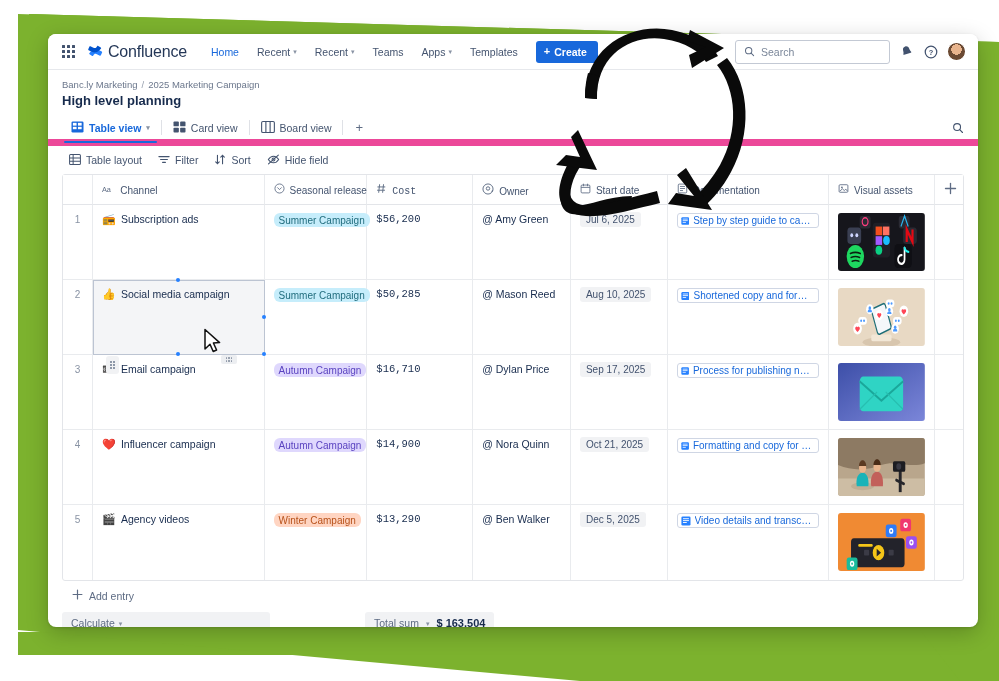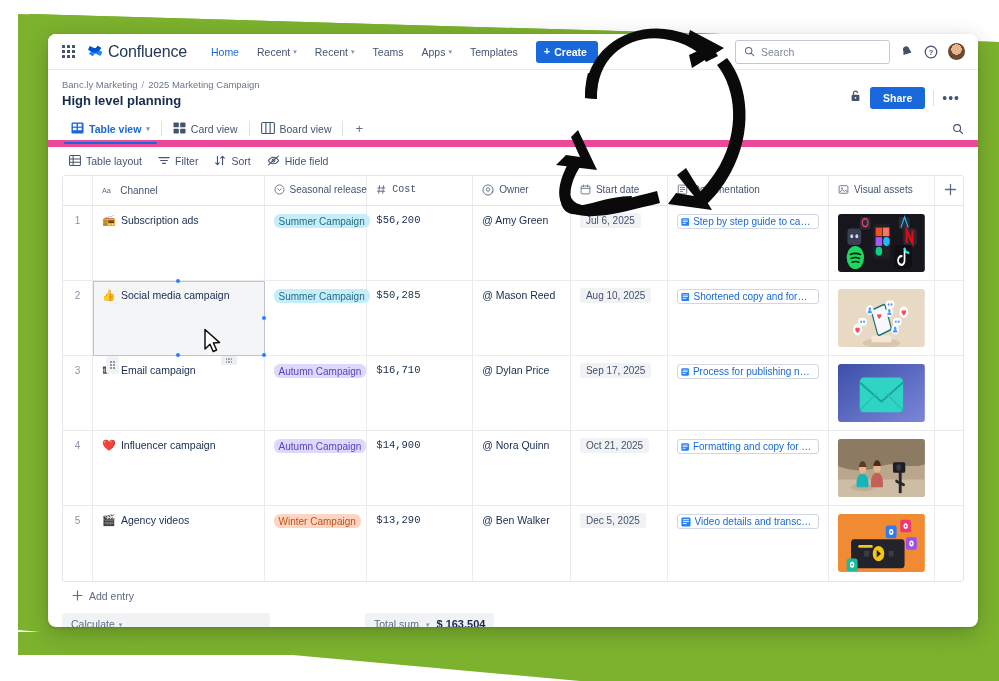--- a/index.html
+++ b/index.html
@@ -110,21 +110,21 @@
   .table-wrap { padding: 0 14px; position: relative; }
   .db-table {
     border: 1px solid #e3e5e9; border-radius: 3px; border-collapse: separate;
     border-spacing: 0; width: 100%; table-layout: fixed; background: #fff;
   }
   .db-table th {
     font-size: 10px; color: #44546f; font-weight: 400; text-align: left;
     padding: 7px 9px; border-bottom: 1px solid #e3e5e9; border-right: 1px solid #e9ebee;
     height: 26px; white-space: nowrap; background: #fff;
   }
-  .th-inner { display: flex; align-items: flex-start; gap: 5px; }
+  .th-inner { display: flex; align-items: flex-end; gap: 5px; }
   .db-table td {
     padding: 8px 9px; border-bottom: 1px solid #e9ebee; border-right: 1px solid #e9ebee;
     vertical-align: top; font-size: 10.5px; color: #172b4d; height: 75px;
   }
   .db-table tr:last-child td { border-bottom: none; }
   .col-num { width: 30px; }
   .col-channel { width: 170px; }
   .col-season { width: 102px; }
   .col-cost { width: 105px; font-family: Liberation Mono, monospace; }
   .col-owner { width: 97px; }
@@ -166,21 +166,21 @@
   .dots6 { display: grid; grid-template-columns: repeat(2, 1.6px); grid-template-rows: repeat(3, 1.6px); gap: 1.6px; }
   .dots6 i { width: 1.6px; height: 1.6px; background: #7a8699; border-radius: 50%; display: block; }
   .col-grip {
     position: absolute; left: 173px; top: 181px; width: 16px; height: 9px;
     background: #eceef1; border-radius: 2px; display: flex; align-items: center; justify-content: center; z-index: 6; cursor: grab;
   }
   .grip-dots { display: grid; grid-template-columns: repeat(3, 1.4px); grid-template-rows: repeat(2, 1.4px); gap: 1.3px; }
   .grip-dots i { width:1.4px;height:1.4px;background:#8c95a5;border-radius:50%;display:block; }
   
   .add-entry {
-    display: flex; gap: 6px; font-size: 10.5px; color: #5e6c84;
+    display: flex; align-items: center; gap: 6px; font-size: 10.5px; color: #5e6c84;
     padding: 8px 14px 8px 24px; cursor: pointer;
   }
   .footer-bar { display: flex; align-items: center; padding: 0 14px; gap: 0; margin-top: 2px; }
   .calc-box {
     width: 208px; background: #f1f2f4; border-radius: 3px; padding: 5px 9px;
     font-size: 10.5px; color: #5e6c84; display: flex; align-items: center; gap: 4px; cursor: pointer;
   }
   .sum-box {
     margin-left: 95px; background: #f1f2f4; border-radius: 3px; padding: 5px 9px;
     font-size: 10.5px; color: #5e6c84; display: flex; align-items: center; gap: 7px; cursor: pointer;
@@ -280,32 +280,20 @@
   </div>
 
   <div class="page-head">
     <div>
       <div class="breadcrumb">
         <span>Banc.ly Marketing</span>
         <span class="sep">/</span>
         <span>2025 Marketing Campaign</span>
       </div>
       <div class="page-title">High level planning</div>
-    </div>
-    <div class="page-actions">
-      <span>
-        <svg width="13" height="14" viewBox="0 0 16 18">
-            <rect x="3" y="7.5" width="10" height="8" rx="1.4" fill="#44546f"></rect>
-            <path d="M5.4 7.5V5.2a2.6 2.6 0 015.2 0" fill="none" stroke="#44546f" stroke-width="1.6"></path>
-            <circle cx="8" cy="11.3" r="1.1" fill="#fff"></circle>
-          </svg>
-      </span>
-      <button class="share-btn">Share</button>
-      <div class="vdiv"></div>
-      <span class="more-dots">•••</span>
     </div>
   </div>
 
   <div class="view-bar">
     <div class="view-tab active">
       <span>
         <svg width="13" height="12" viewBox="0 0 14 13">
             <rect x="0.5" y="0.5" width="13" height="12" rx="1.5" fill="#1868db"></rect>
             <rect x="2" y="2" width="4" height="3" fill="#fff"></rect>
             <rect x="7.5" y="2" width="4" height="3" fill="#fff"></rect>

